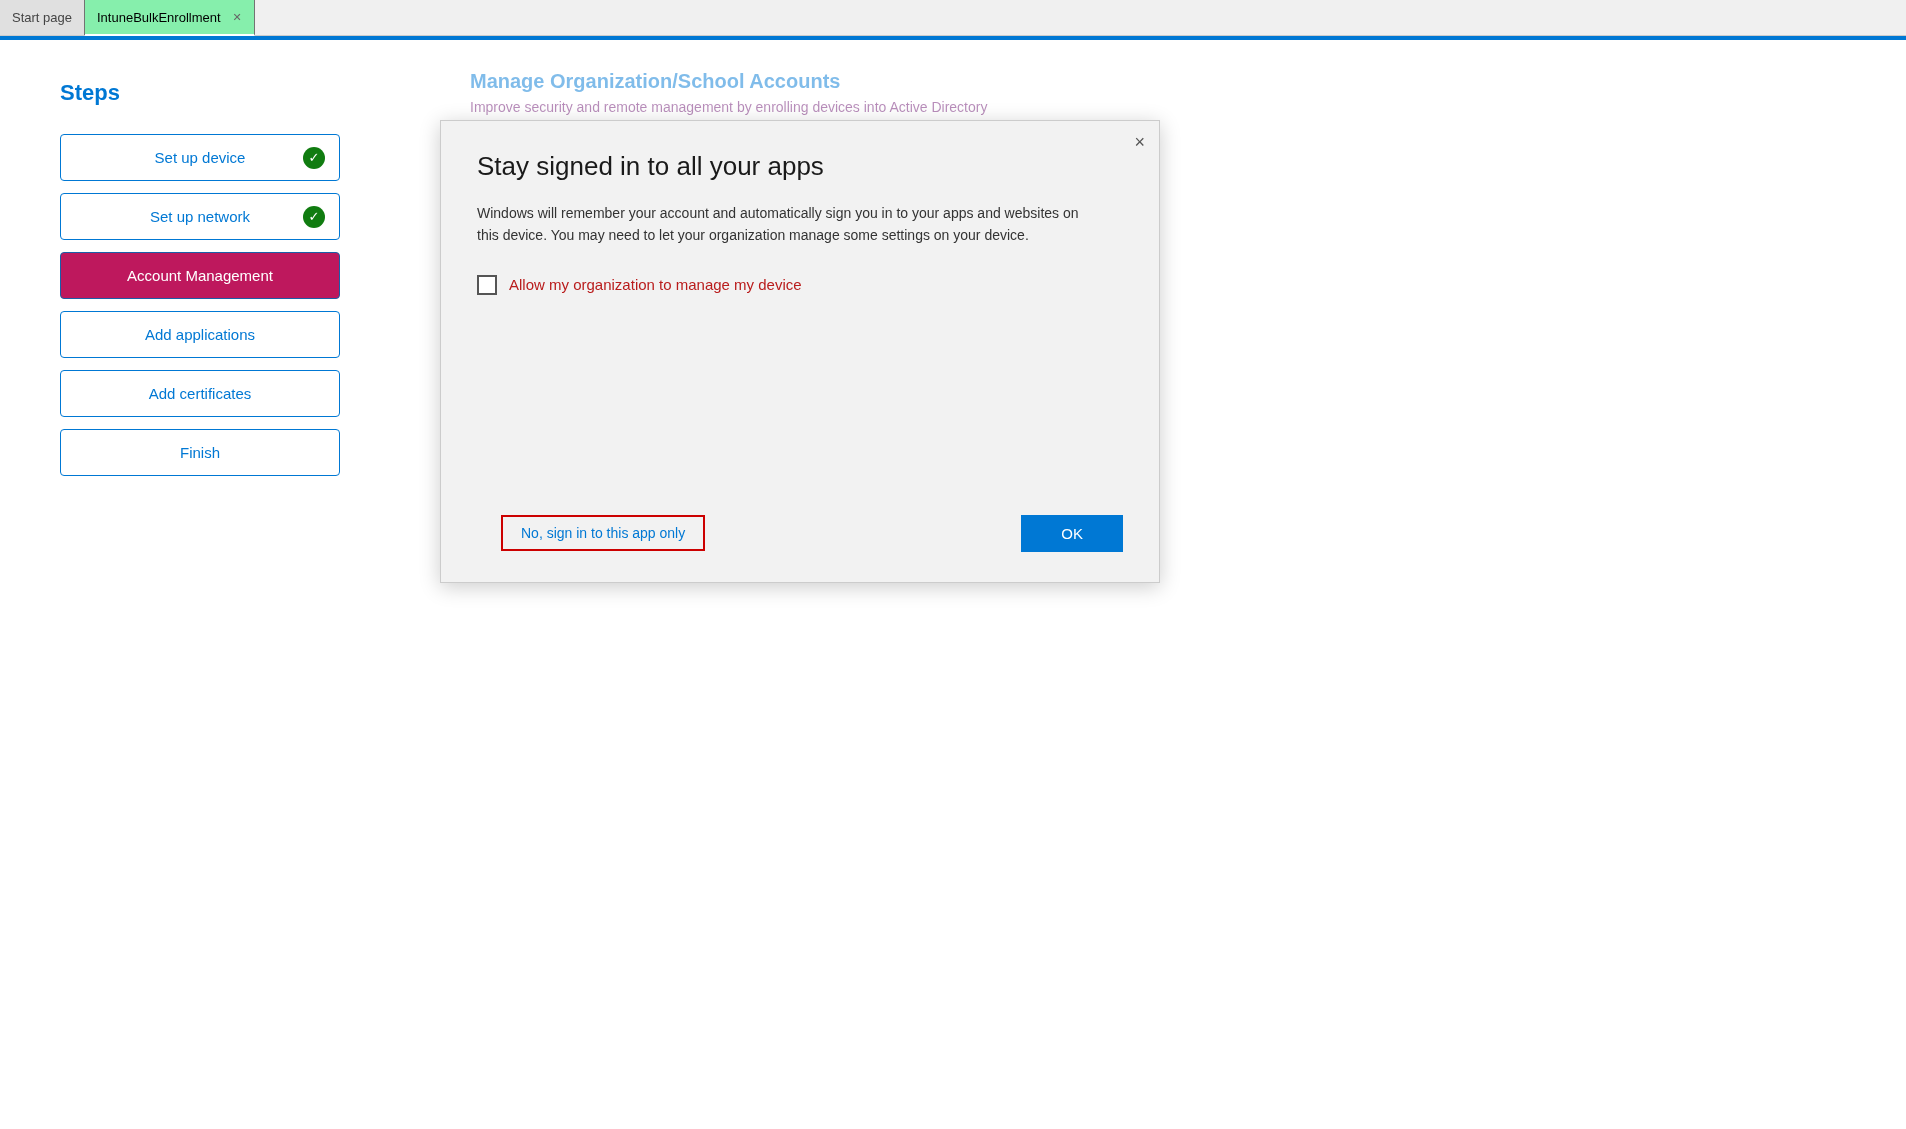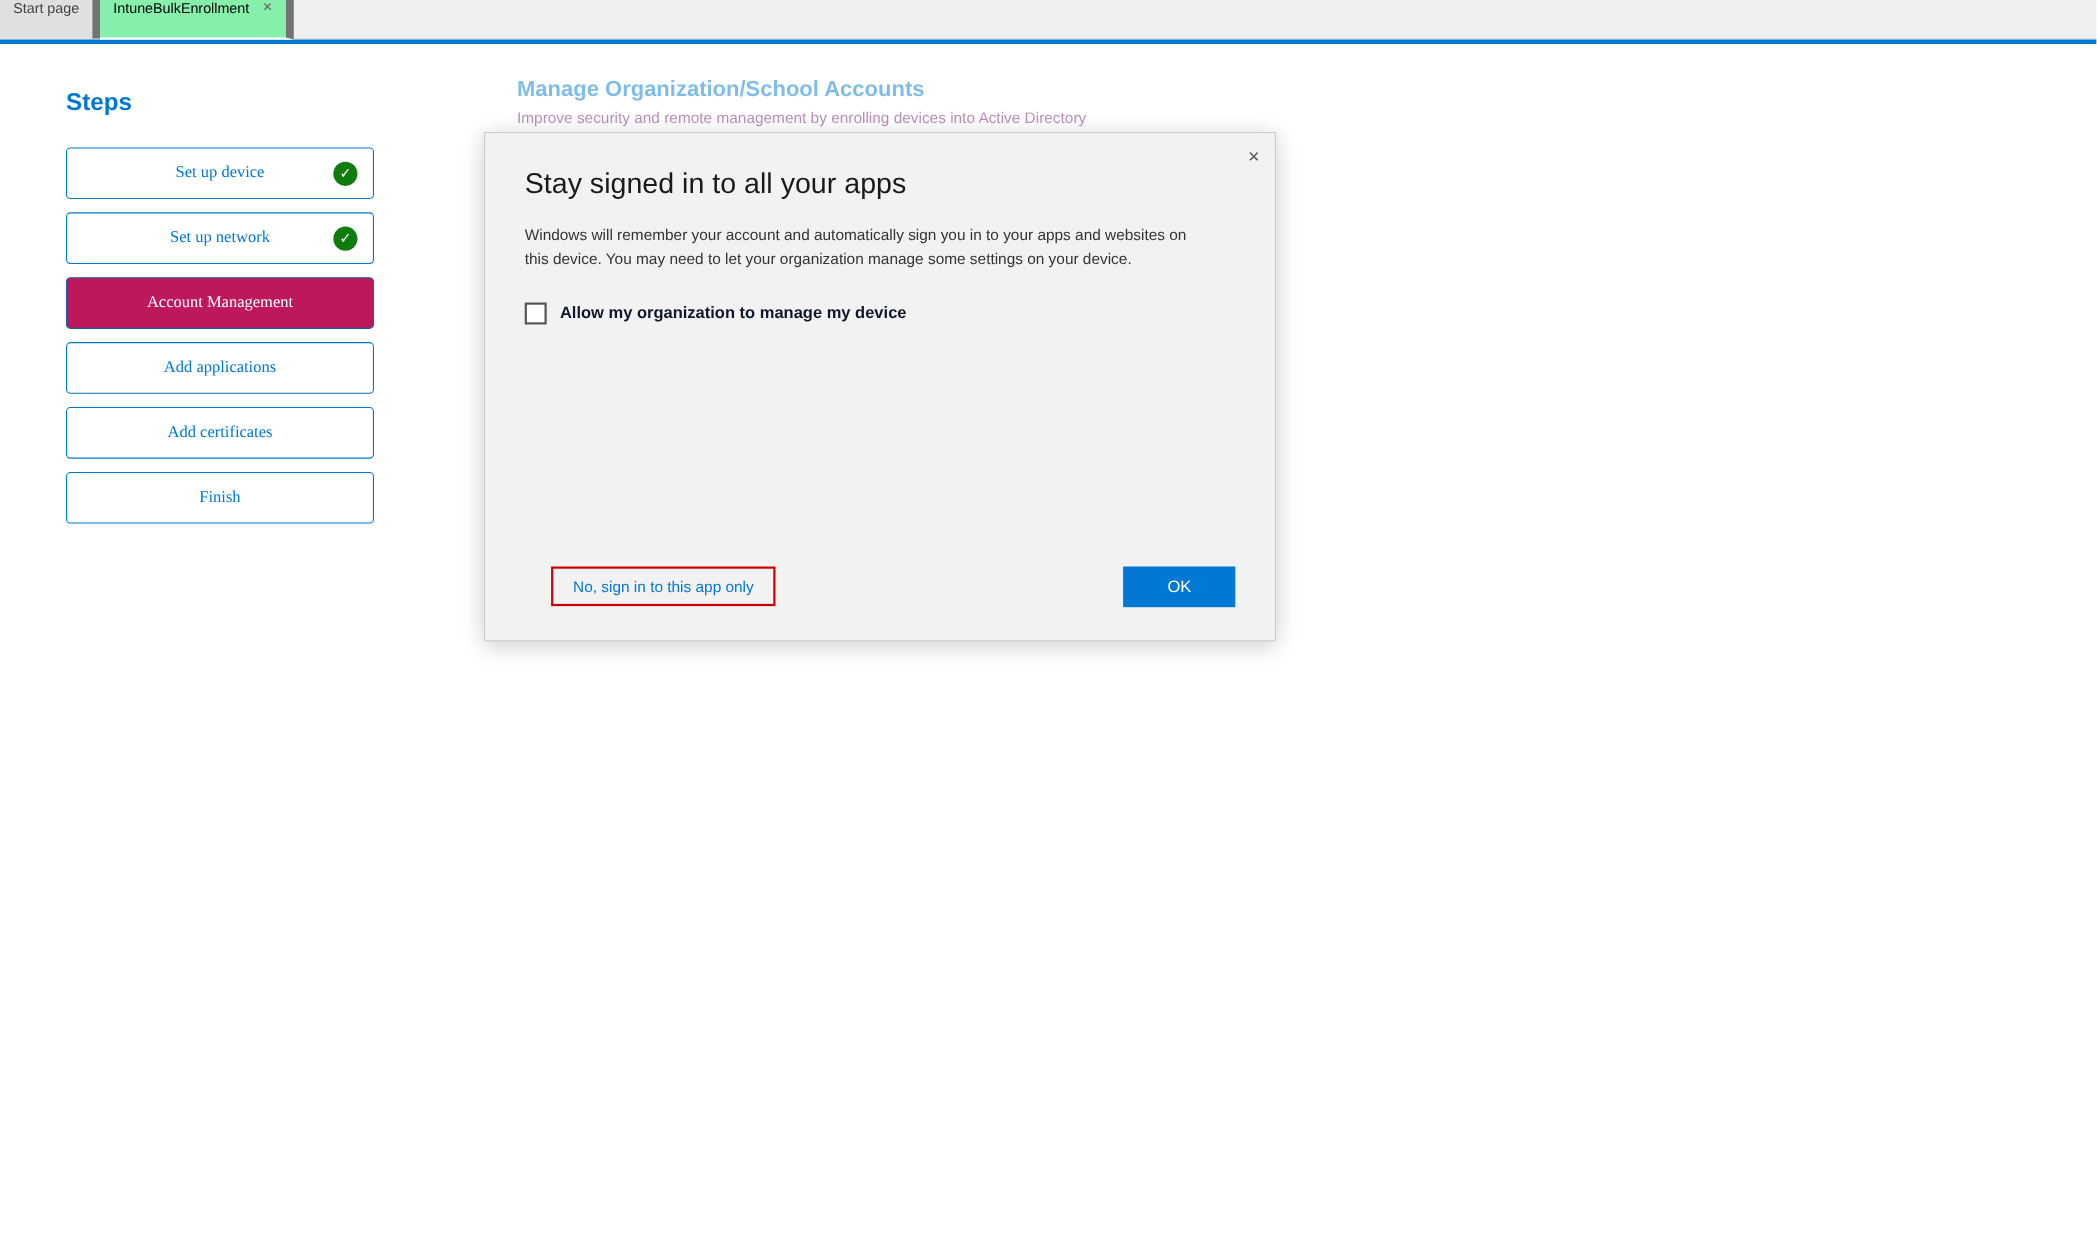--- a/index.html
+++ b/index.html
@@ -15,24 +15,25 @@
     
     .title-bar {
       height: 36px;
       background: #f0f0f0;
       border-bottom: 1px solid #ccc;
       display: flex;
       align-items: stretch;
     }
     .tab {
       display: flex;
+      align-items: center;
       padding: 0 12px;
       font-size: 13px;
       color: #444;
-      border-right: 7px solid #737373;
+      border-right: 1px solid #737373;
       cursor: pointer;
       background: #e0e0e0;
       gap: 8px;
     }
     .tab.active {
       background: #86efac;
       color: #000;
       border-bottom: 2px solid #fff;
       margin-bottom: -1px;
     }
@@ -76,21 +77,20 @@
       border: 1.5px solid #0078d4;
       border-radius: 4px;
       background: #fff;
       color: #0078d4;
       font-size: 15px;
       cursor: pointer;
       display: flex;
       align-items: center;
       justify-content: center;
       position: relative;
-      font-family: Liberation Serif, serif;
     }
     .step-btn.active {
       background: #be185d;
       color: #fff;
       border-color: #1a5fa8;
     }
     .step-check {
       position: absolute;
       right: 14px;
       width: 22px;
@@ -179,22 +179,22 @@
     .checkbox-box {
       width: 20px;
       height: 20px;
       border: 2px solid #555;
       background: #fff;
       flex-shrink: 0;
       cursor: pointer;
     }
     .checkbox-label {
       font-size: 15px;
-      font-weight: 700;
-      color: #0f172a;
+      font-weight: 400;
+      color: #b91c1c;
       text-align: center;
     }
     .modal-footer {
       display: flex;
       align-items: center;
       justify-content: space-between;
       padding-left: 24px;
     }
     .btn-sign-in-only {
       padding: 8px 18px;

